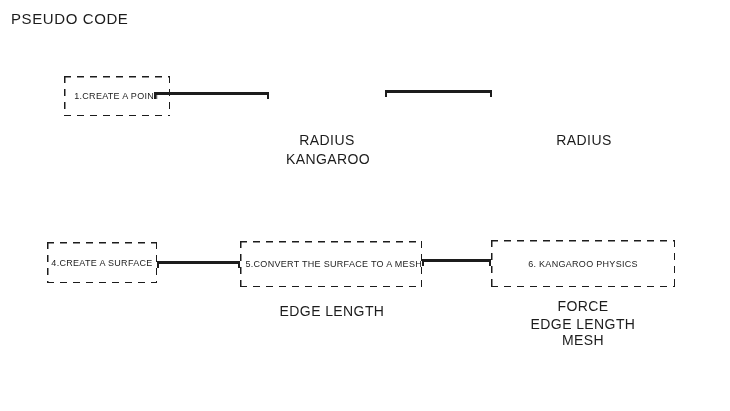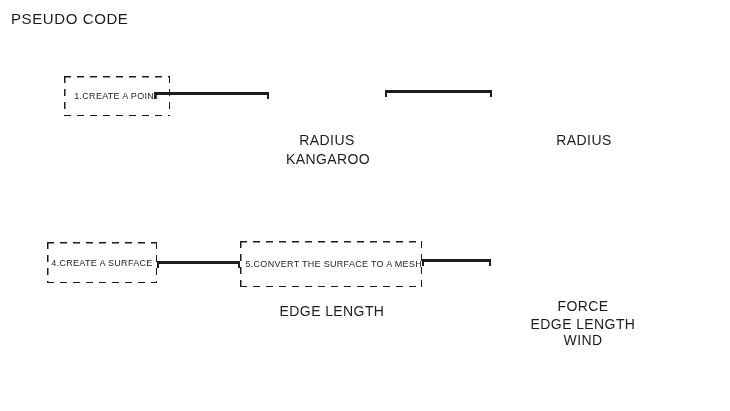--- a/index.html
+++ b/index.html
@@ -111,19 +111,22 @@
   <div class="param p3a">RADIUS</div>
 
   <div class="box box4">
     <span class="box-label">4.CREATE A SURFACE</span>
   </div>
   <div class="connector c3"></div>
   <div class="box box5">
     <span class="box-label">5.CONVERT THE SURFACE TO A MESH</span>
   </div>
   <div class="connector c4"></div>
+  <div class="box box6">
+    <span class="box-label">6. KANGAROO PHYSICS</span>
+  </div>
 
   <div class="param p5a">EDGE LENGTH</div>
   <div class="param p6a">FORCE</div>
   <div class="param p6b">EDGE LENGTH</div>
-  <div class="param p6c">WIND</div>
+  <div class="param p6c">MESH</div>
 
 </div>
 
 </body></html>

